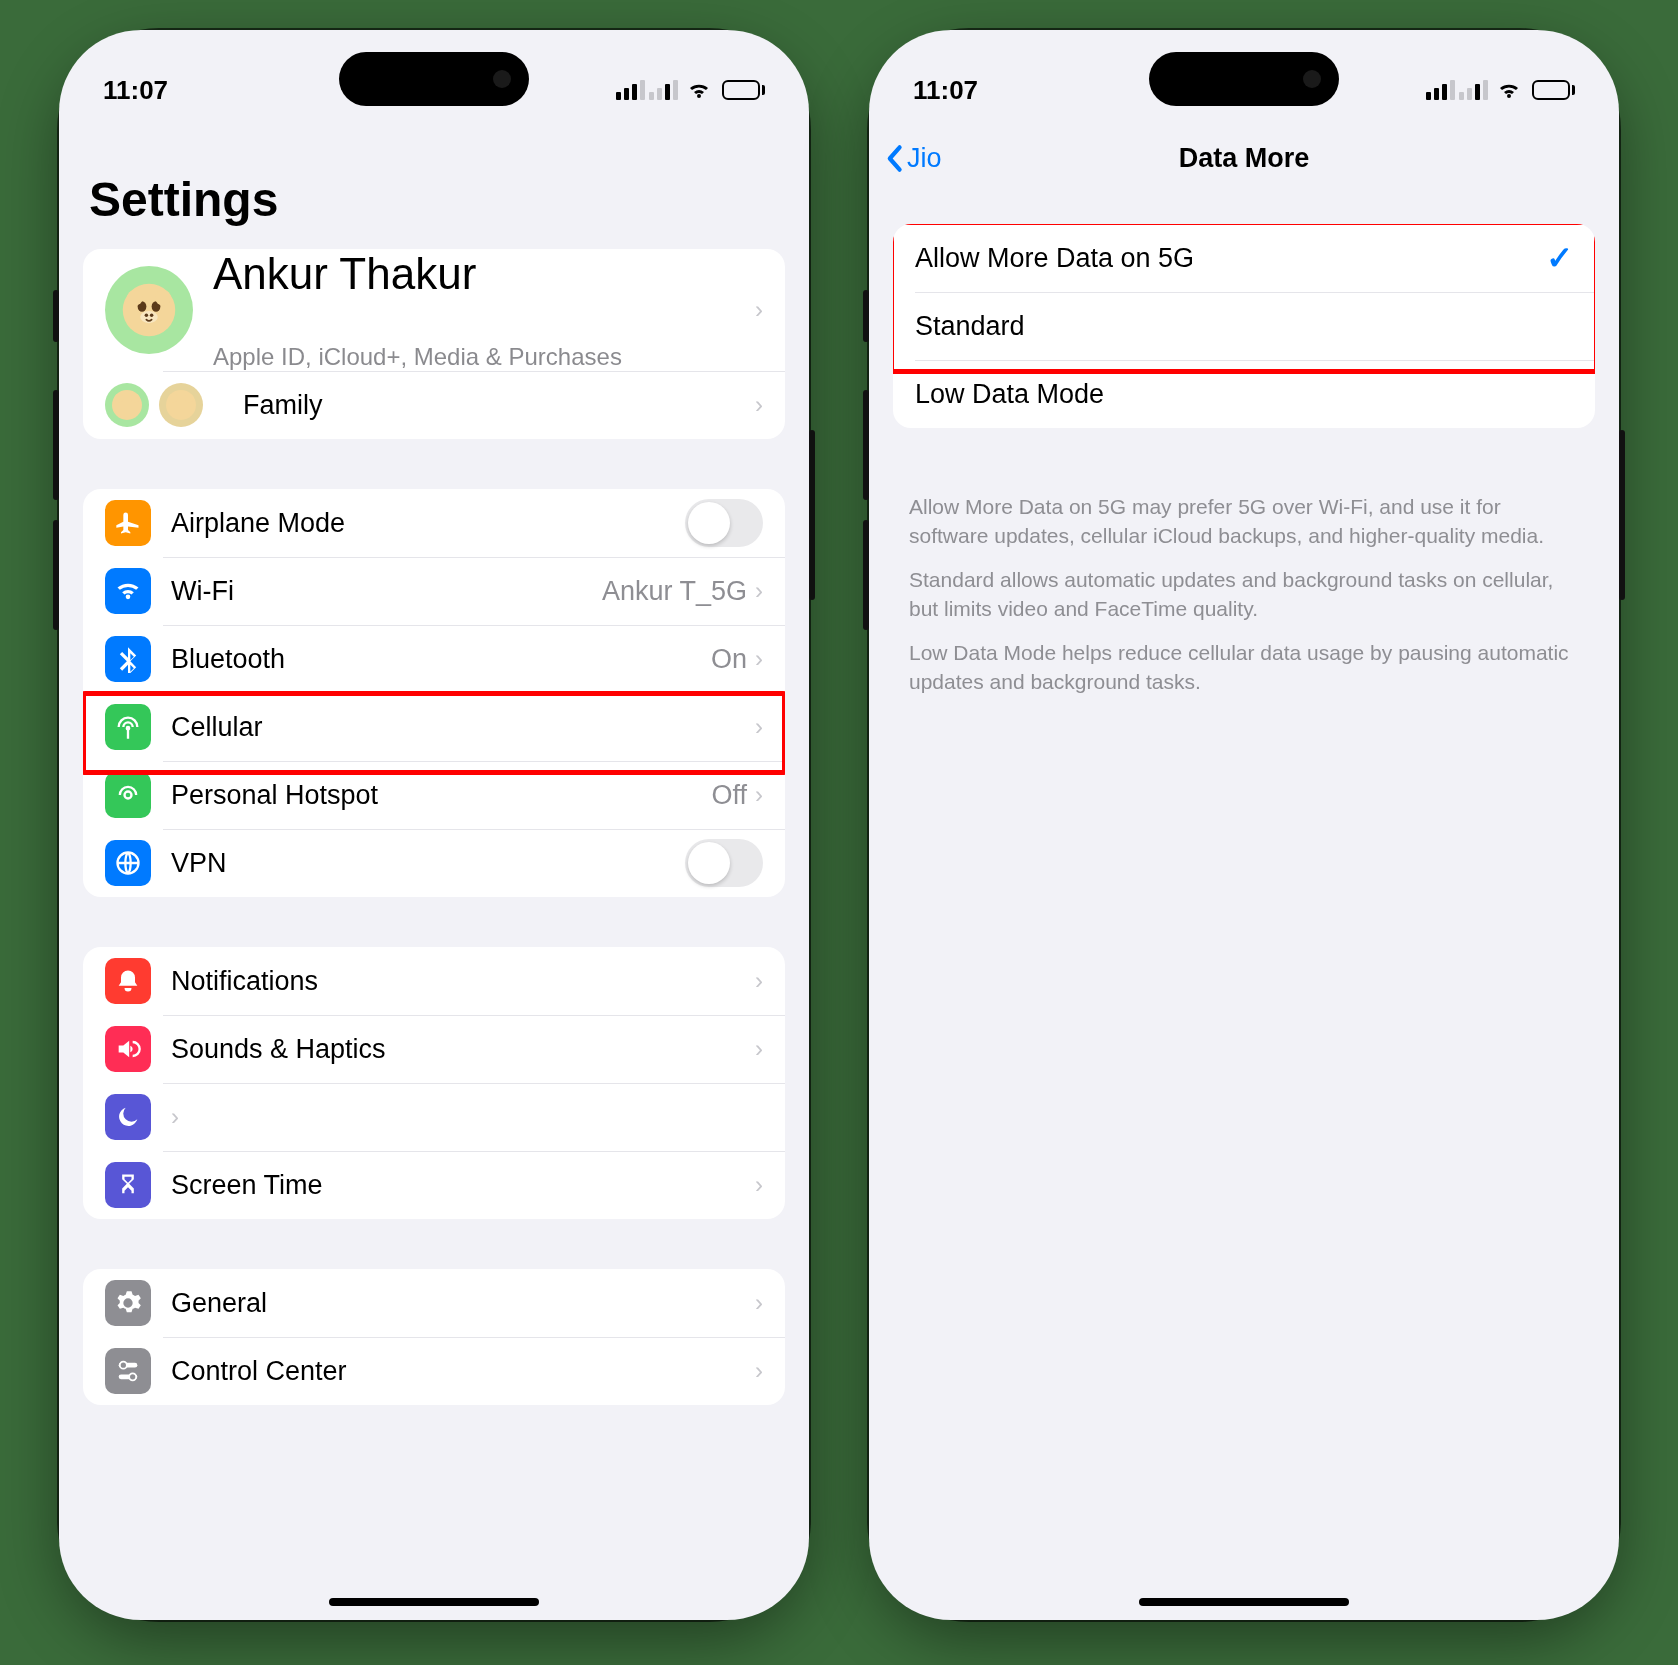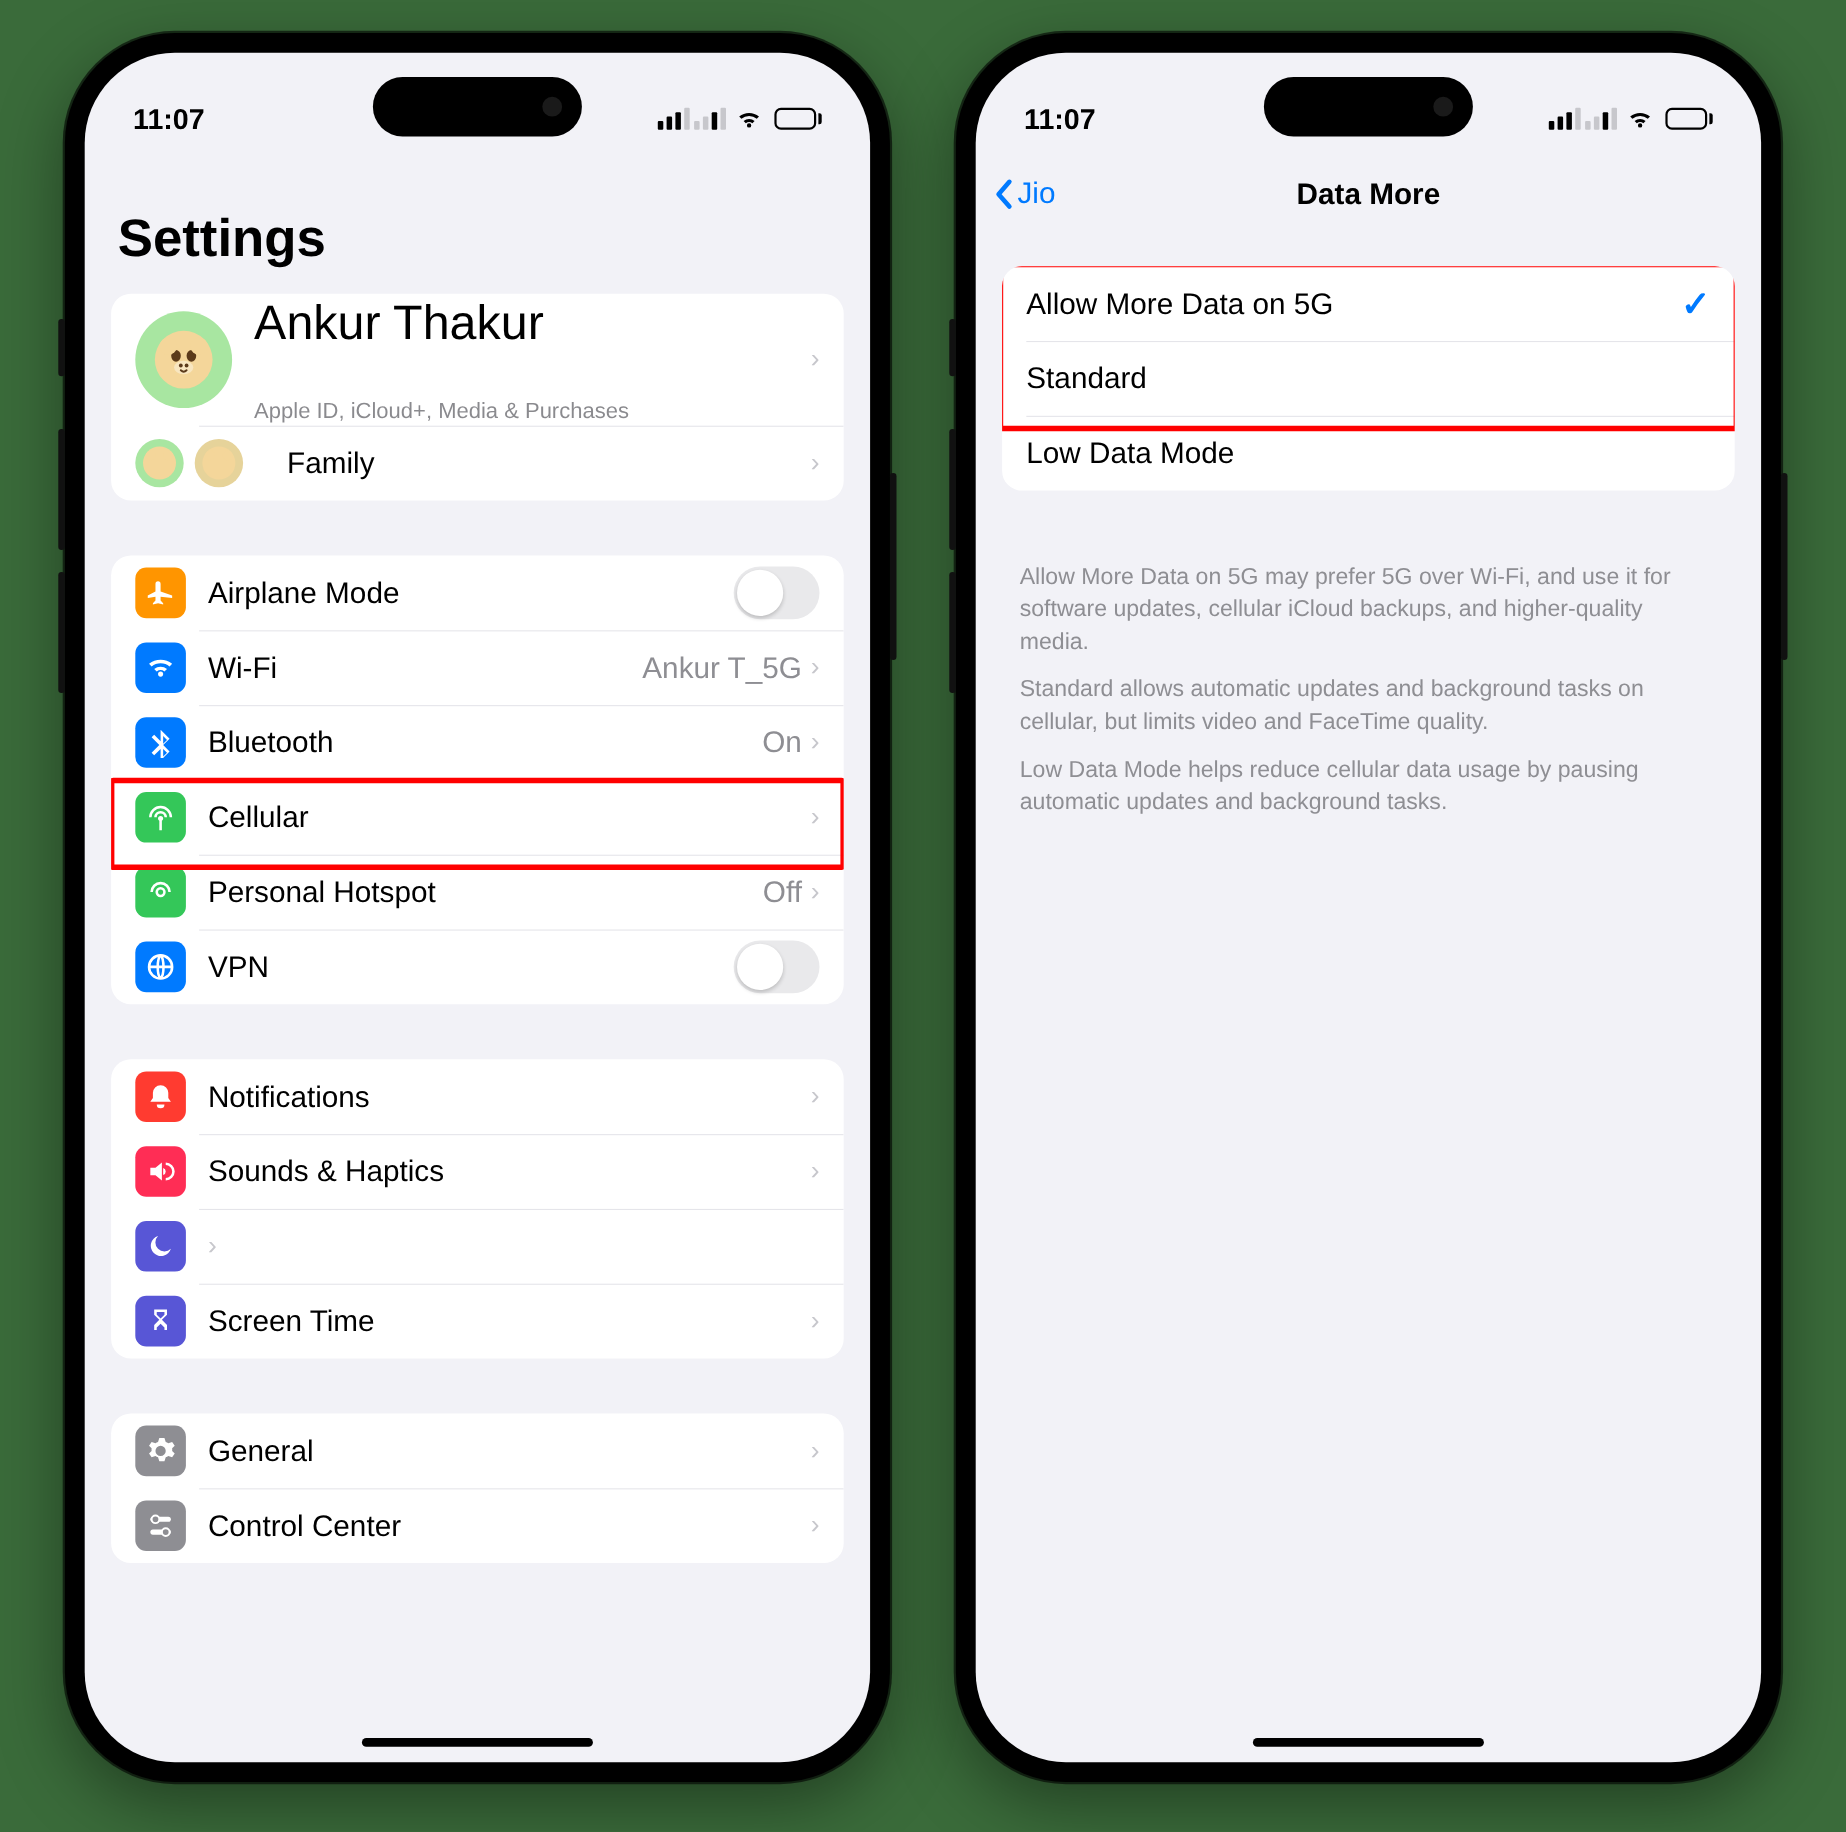--- a/index.html
+++ b/index.html
@@ -17,21 +17,21 @@
   }
   html,body{margin:0;padding:0;background:var(--bg);font-family:-apple-system,"SF Pro Text","Helvetica Neue",Arial,sans-serif;}
   .stage{
     width:1678px;height:1665px;position:relative;
     display:flex;justify-content:center;align-items:flex-start;
     gap:60px;padding-top:30px;box-sizing:border-box;
   }
   
   .phone{
     width:750px;height:1590px;background:#000;border-radius:100px;
-    padding:18px;box-sizing:border-box;position:relative;
+    box-sizing:border-box;position:relative;
     box-shadow:0 0 0 2px rgba(0,0,0,.6),0 20px 60px rgba(0,0,0,.4);
   }
   .screen{
     width:100%;height:100%;background:var(--ios-bg);border-radius:82px;
     overflow:hidden;position:relative;
   }
   .island{
     position:absolute;top:22px;left:50%;transform:translateX(-50%);
     width:190px;height:54px;background:#000;border-radius:30px;z-index:50;
   }
@@ -91,21 +91,21 @@
   .avatar{
     width:88px;height:88px;border-radius:50%;background:#a8e6a1;display:flex;align-items:center;justify-content:center;
     flex-shrink:0;margin-right:20px;
   }
   .avatar.sm{width:44px;height:44px;}
   .avatar-pair{display:flex;margin-right:20px;}
   .avatar-pair .avatar.sm:nth-child(2){margin-left:-10px;}
   .profile-row{min-height:120px;}
   .profile-row .txt{display:flex;flex-direction:column;flex:1;}
   .profile-row .name{font-size:44px;}
-  .profile-row .sub{font-size:20px;color:#3c3c4399;margin-top:44px;}
+  .profile-row .sub{font-size:24px;color:#3c3c4399;margin-top:44px;}
   
   .hl{
     position:absolute;border:5px solid var(--highlight);pointer-events:none;z-index:60;
     border-radius:4px;
   }
   
   .navbar{
     height:72px;display:flex;align-items:center;justify-content:center;position:relative;
   }
   .navbar .title{font-size:27px;font-weight:600;}

